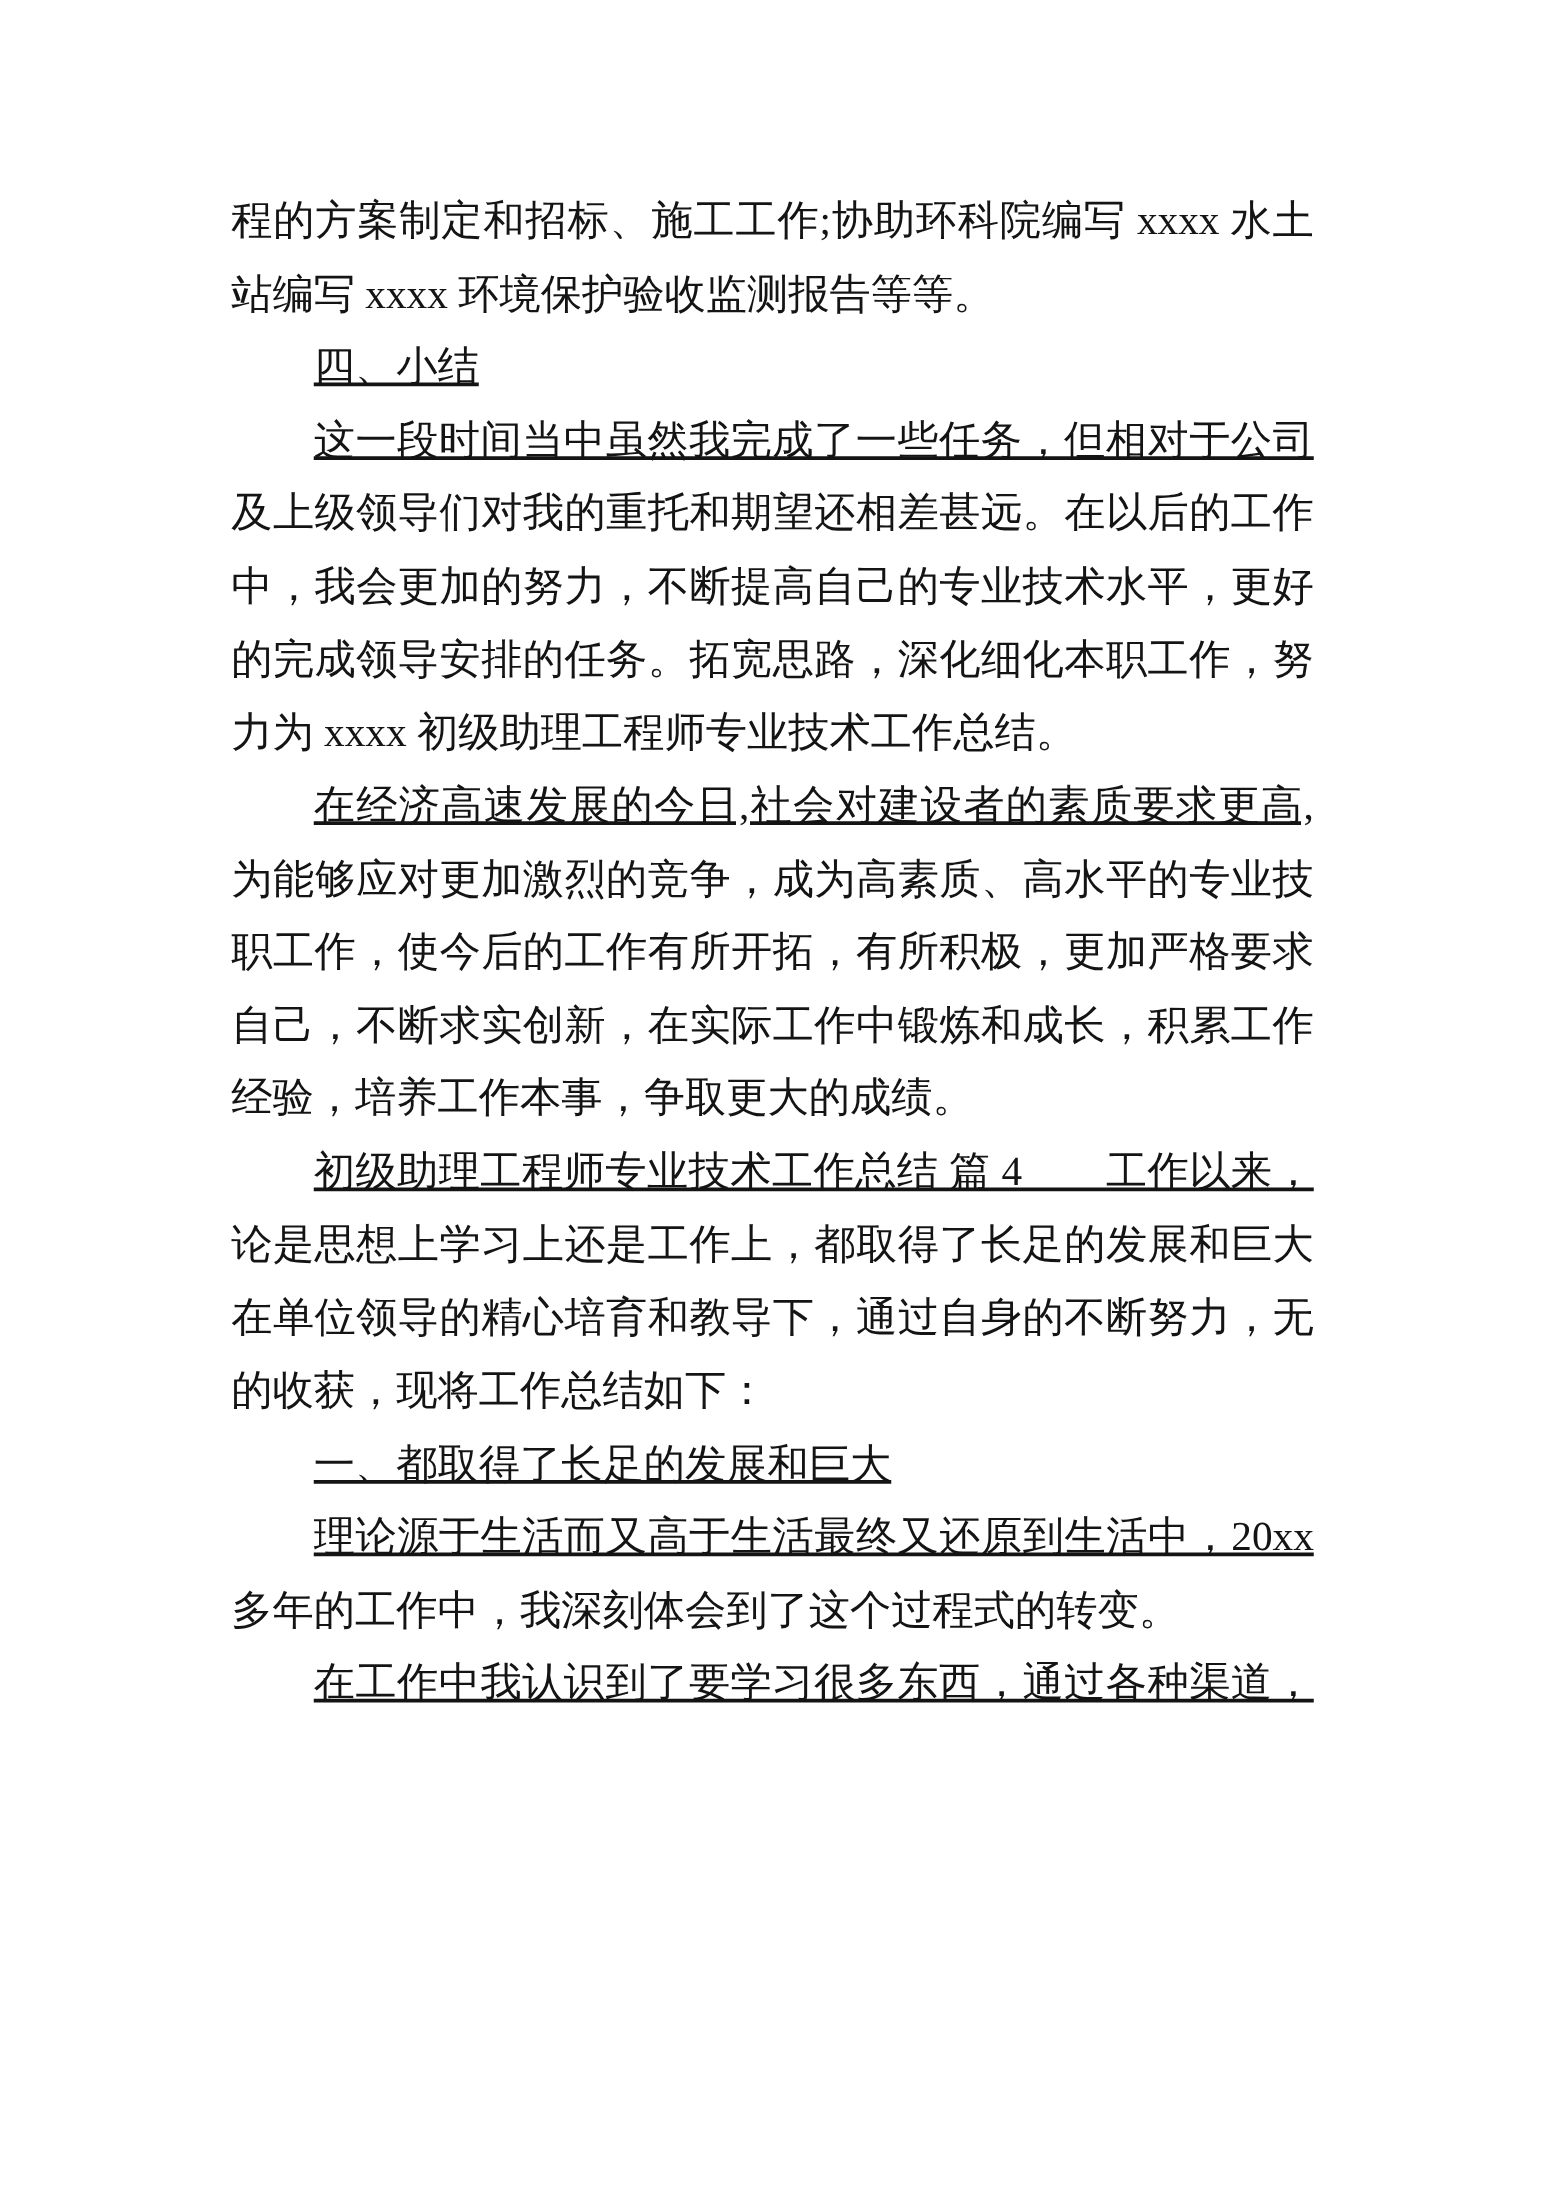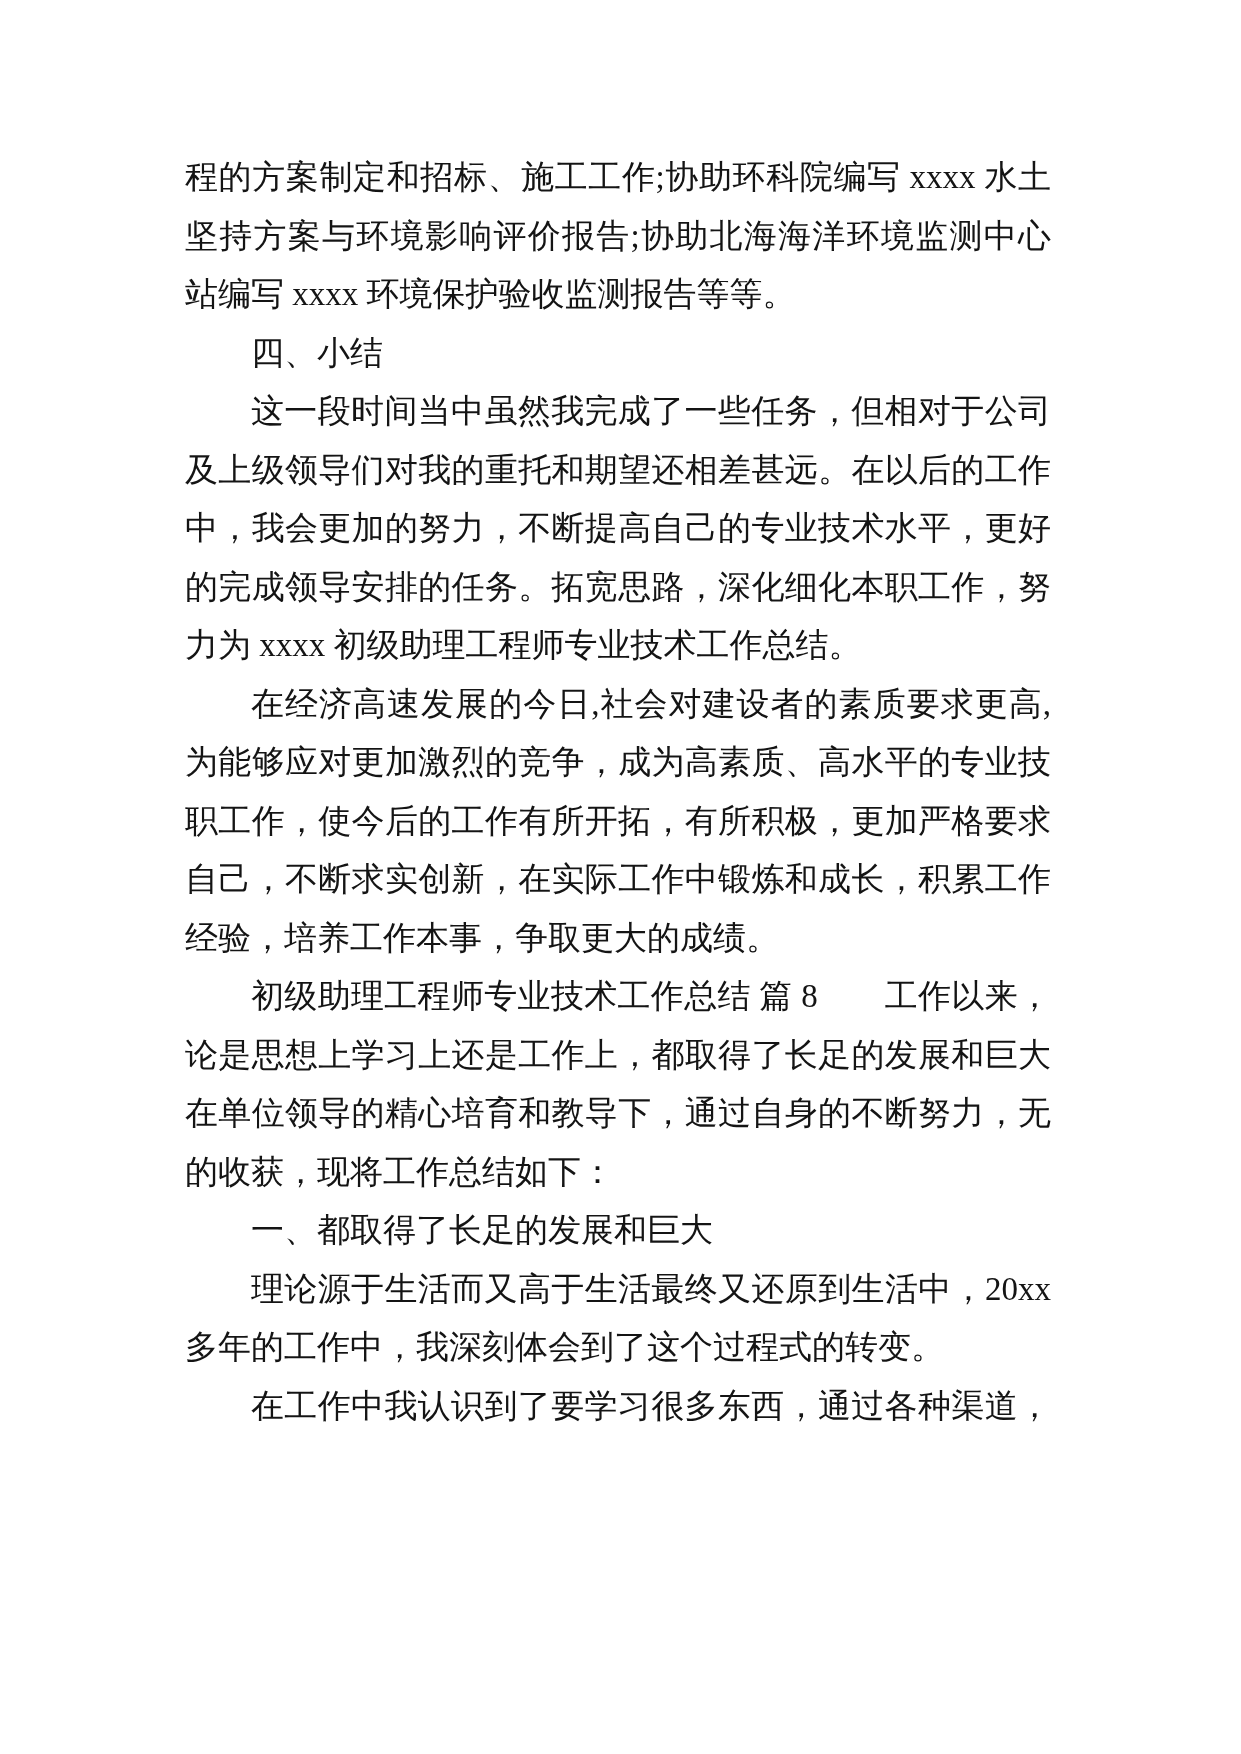--- a/index.html
+++ b/index.html
@@ -30,42 +30,42 @@
   .line {
     text-align: justify;
   }
   
   .line.fill {
     text-align-last: justify;
   }
   
   .line.indent {
     text-indent: 2em;
+    text-decoration: underline;
   }
 </style>
 </head>
 <body>
 
 <div class="page">
   <div class="doc-body" style="color: rgb(20, 20, 20);">
       <div class="line fill">程的方案制定和招标、施工工作;协助环科院编写 xxxx 水土</div>
-      <div class="line fill">坚持方案与环境影响评价报告;协助北海海洋环境监测中心</div>
       <div class="line">站编写 xxxx 环境保护验收监测报告等等。</div>
       <div class="line indent">四、小结</div>
       <div class="line indent fill">这一段时间当中虽然我完成了一些任务，但相对于公司</div>
       <div class="line fill">及上级领导们对我的重托和期望还相差甚远。在以后的工作</div>
       <div class="line fill">中，我会更加的努力，不断提高自己的专业技术水平，更好</div>
       <div class="line fill">的完成领导安排的任务。拓宽思路，深化细化本职工作，努</div>
       <div class="line">力为 xxxx 初级助理工程师专业技术工作总结。</div>
       <div class="line indent fill">在经济高速发展的今日,社会对建设者的素质要求更高,</div>
       <div class="line fill">为能够应对更加激烈的竞争，成为高素质、高水平的专业技</div>
       <div class="line fill">职工作，使今后的工作有所开拓，有所积极，更加严格要求</div>
       <div class="line fill">自己，不断求实创新，在实际工作中锻炼和成长，积累工作</div>
       <div class="line">经验，培养工作本事，争取更大的成绩。</div>
-      <div class="line indent fill">初级助理工程师专业技术工作总结 篇 8　　工作以来，</div>
+      <div class="line indent fill">初级助理工程师专业技术工作总结 篇 4　　工作以来，</div>
       <div class="line fill">论是思想上学习上还是工作上，都取得了长足的发展和巨大</div>
       <div class="line fill">在单位领导的精心培育和教导下，通过自身的不断努力，无</div>
       <div class="line">的收获，现将工作总结如下：</div>
       <div class="line indent">一、都取得了长足的发展和巨大</div>
       <div class="line indent fill">理论源于生活而又高于生活最终又还原到生活中，20xx</div>
       <div class="line">多年的工作中，我深刻体会到了这个过程式的转变。</div>
       <div class="line indent fill">在工作中我认识到了要学习很多东西，通过各种渠道，</div>
     </div>
 </div>
 

